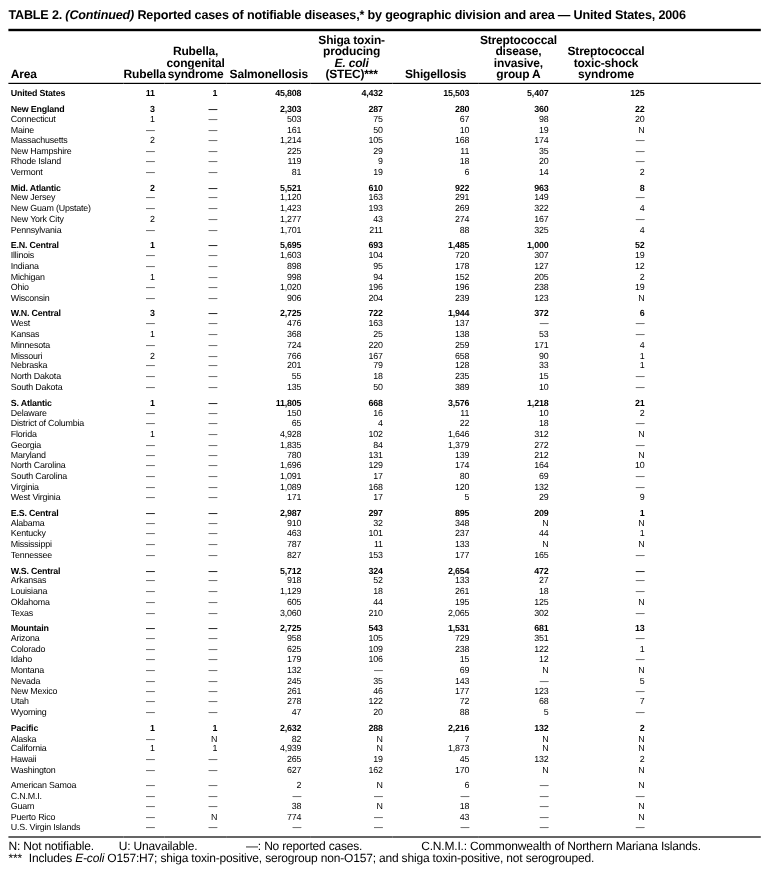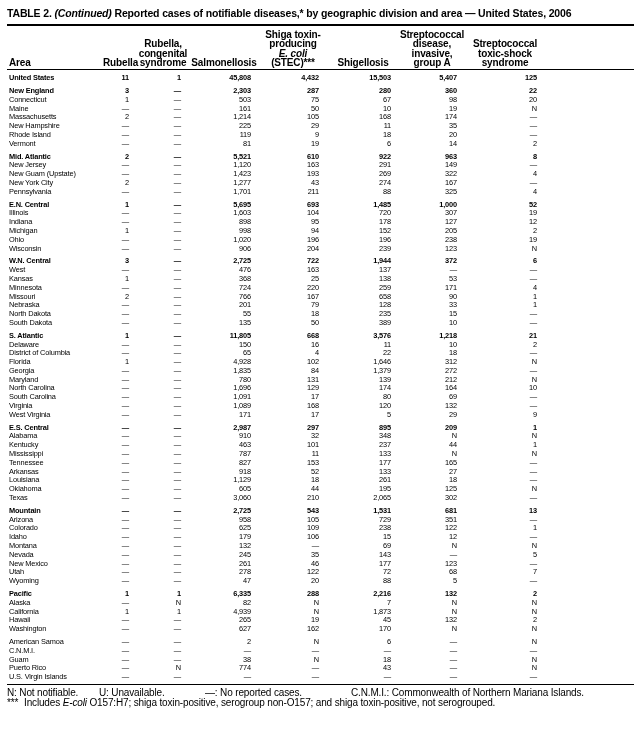--- a/index.html
+++ b/index.html
@@ -523,20 +523,31 @@
           <td class="col-area">Tennessee</td>
           <td class="num">—</td>
           <td class="num">—</td>
           <td class="num">827</td>
           <td class="num">153</td>
           <td class="num">177</td>
           <td class="num">165</td>
           <td class="num">—</td>
           <td></td>
         </tr>
+        <tr class="bold group-start">
+          <td class="col-area">W.S. Central</td>
+          <td class="num">—</td>
+          <td class="num">—</td>
+          <td class="num">5,712</td>
+          <td class="num">324</td>
+          <td class="num">2,654</td>
+          <td class="num">472</td>
+          <td class="num">—</td>
+          <td></td>
+        </tr>
         <tr>
           <td class="col-area">Arkansas</td>
           <td class="num">—</td>
           <td class="num">—</td>
           <td class="num">918</td>
           <td class="num">52</td>
           <td class="num">133</td>
           <td class="num">27</td>
           <td class="num">—</td>
           <td></td>
@@ -670,21 +681,21 @@
           <td class="num">20</td>
           <td class="num">88</td>
           <td class="num">5</td>
           <td class="num">—</td>
           <td></td>
         </tr>
         <tr class="bold group-start">
           <td class="col-area">Pacific</td>
           <td class="num">1</td>
           <td class="num">1</td>
-          <td class="num">6,335</td>
+          <td class="num">2,632</td>
           <td class="num">288</td>
           <td class="num">2,216</td>
           <td class="num">132</td>
           <td class="num">2</td>
           <td></td>
         </tr>
         <tr>
           <td class="col-area">Alaska</td>
           <td class="num">—</td>
           <td class="num">N</td>

